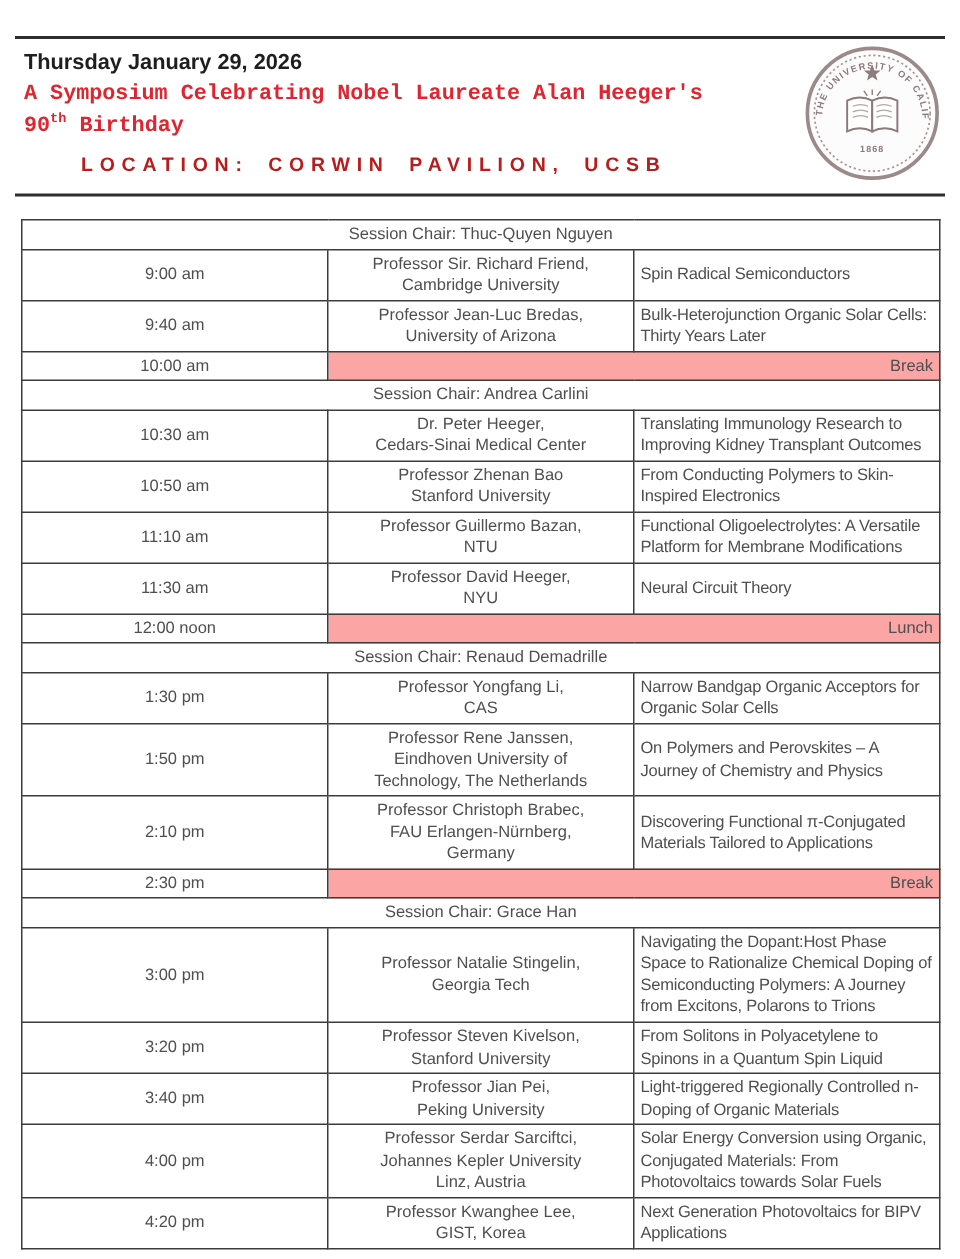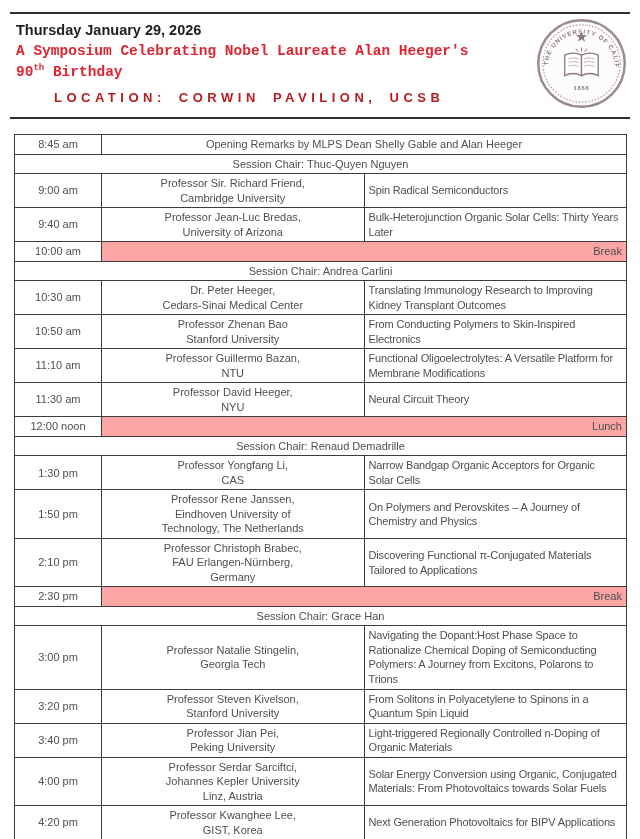--- a/index.html
+++ b/index.html
@@ -2,21 +2,21 @@
 <html><head>
 <meta charset="utf-8">
 <style>
   * { margin: 0; padding: 0; box-sizing: border-box; }
   html, body { background: #ffffff; }
   body {
     width: 640px; height: 839px;
     font-family: "Liberation Sans", sans-serif;
     overflow: hidden;
   }
-  .page { width: 640px; height: 839px; padding-top: 12px; background: #fff; }
+  .page { width: 640px; height: 839px; padding-top: 24px; background: #fff; }
 
   
   .header {
     position: relative;
     margin: 0 10px 0 10px;
     border-top: 2px solid #2e2e2e;
     border-bottom: 2px solid #2e2e2e;
     padding: 6px 0 9px 6px;
   }
   .header .date {
@@ -88,24 +88,20 @@
         <path d="M68,41 Q59,36.5 50,41 L50,63 Q59,58.5 68,63 Z" fill="#ffffff" stroke="#8d7a7a" stroke-width="1.4"></path>
         <path d="M36,45 Q42,42.5 47,45 M36,49 Q42,46.5 47,49 M36,53 Q42,50.5 47,53 M53,45 Q58,42.5 64,45 M53,49 Q58,46.5 64,49 M53,53 Q58,50.5 64,53" fill="none" stroke="#b5a5a5" stroke-width="0.9"></path>
         <path d="M50,33 L50,37 M44,34 L46.5,37.5 M56,34 L53.5,37.5" stroke="#8d7a7a" stroke-width="1"></path>
       </g>
       <text x="50" y="78" text-anchor="middle" font-size="6.4" font-weight="bold" letter-spacing="0.8" fill="#8d7a7a">1868</text>
     </svg>
   </div>
 
   <table class="schedule">
     <tbody>
-      <tr class="r-event">
-        <td class="time">8:45 am</td>
-        <td class="merged" colspan="2">Opening Remarks by MLPS Dean Shelly Gable and Alan Heeger</td>
-      </tr>
       <tr class="r-chair">
         <td colspan="3">Session Chair: Thuc-Quyen Nguyen</td>
       </tr>
       <tr class="r-talk">
         <td class="time">9:00 am</td>
         <td class="speaker">Professor Sir. Richard Friend,
 Cambridge University</td>
         <td class="title">Spin Radical Semiconductors</td>
       </tr>
       <tr class="r-talk">

